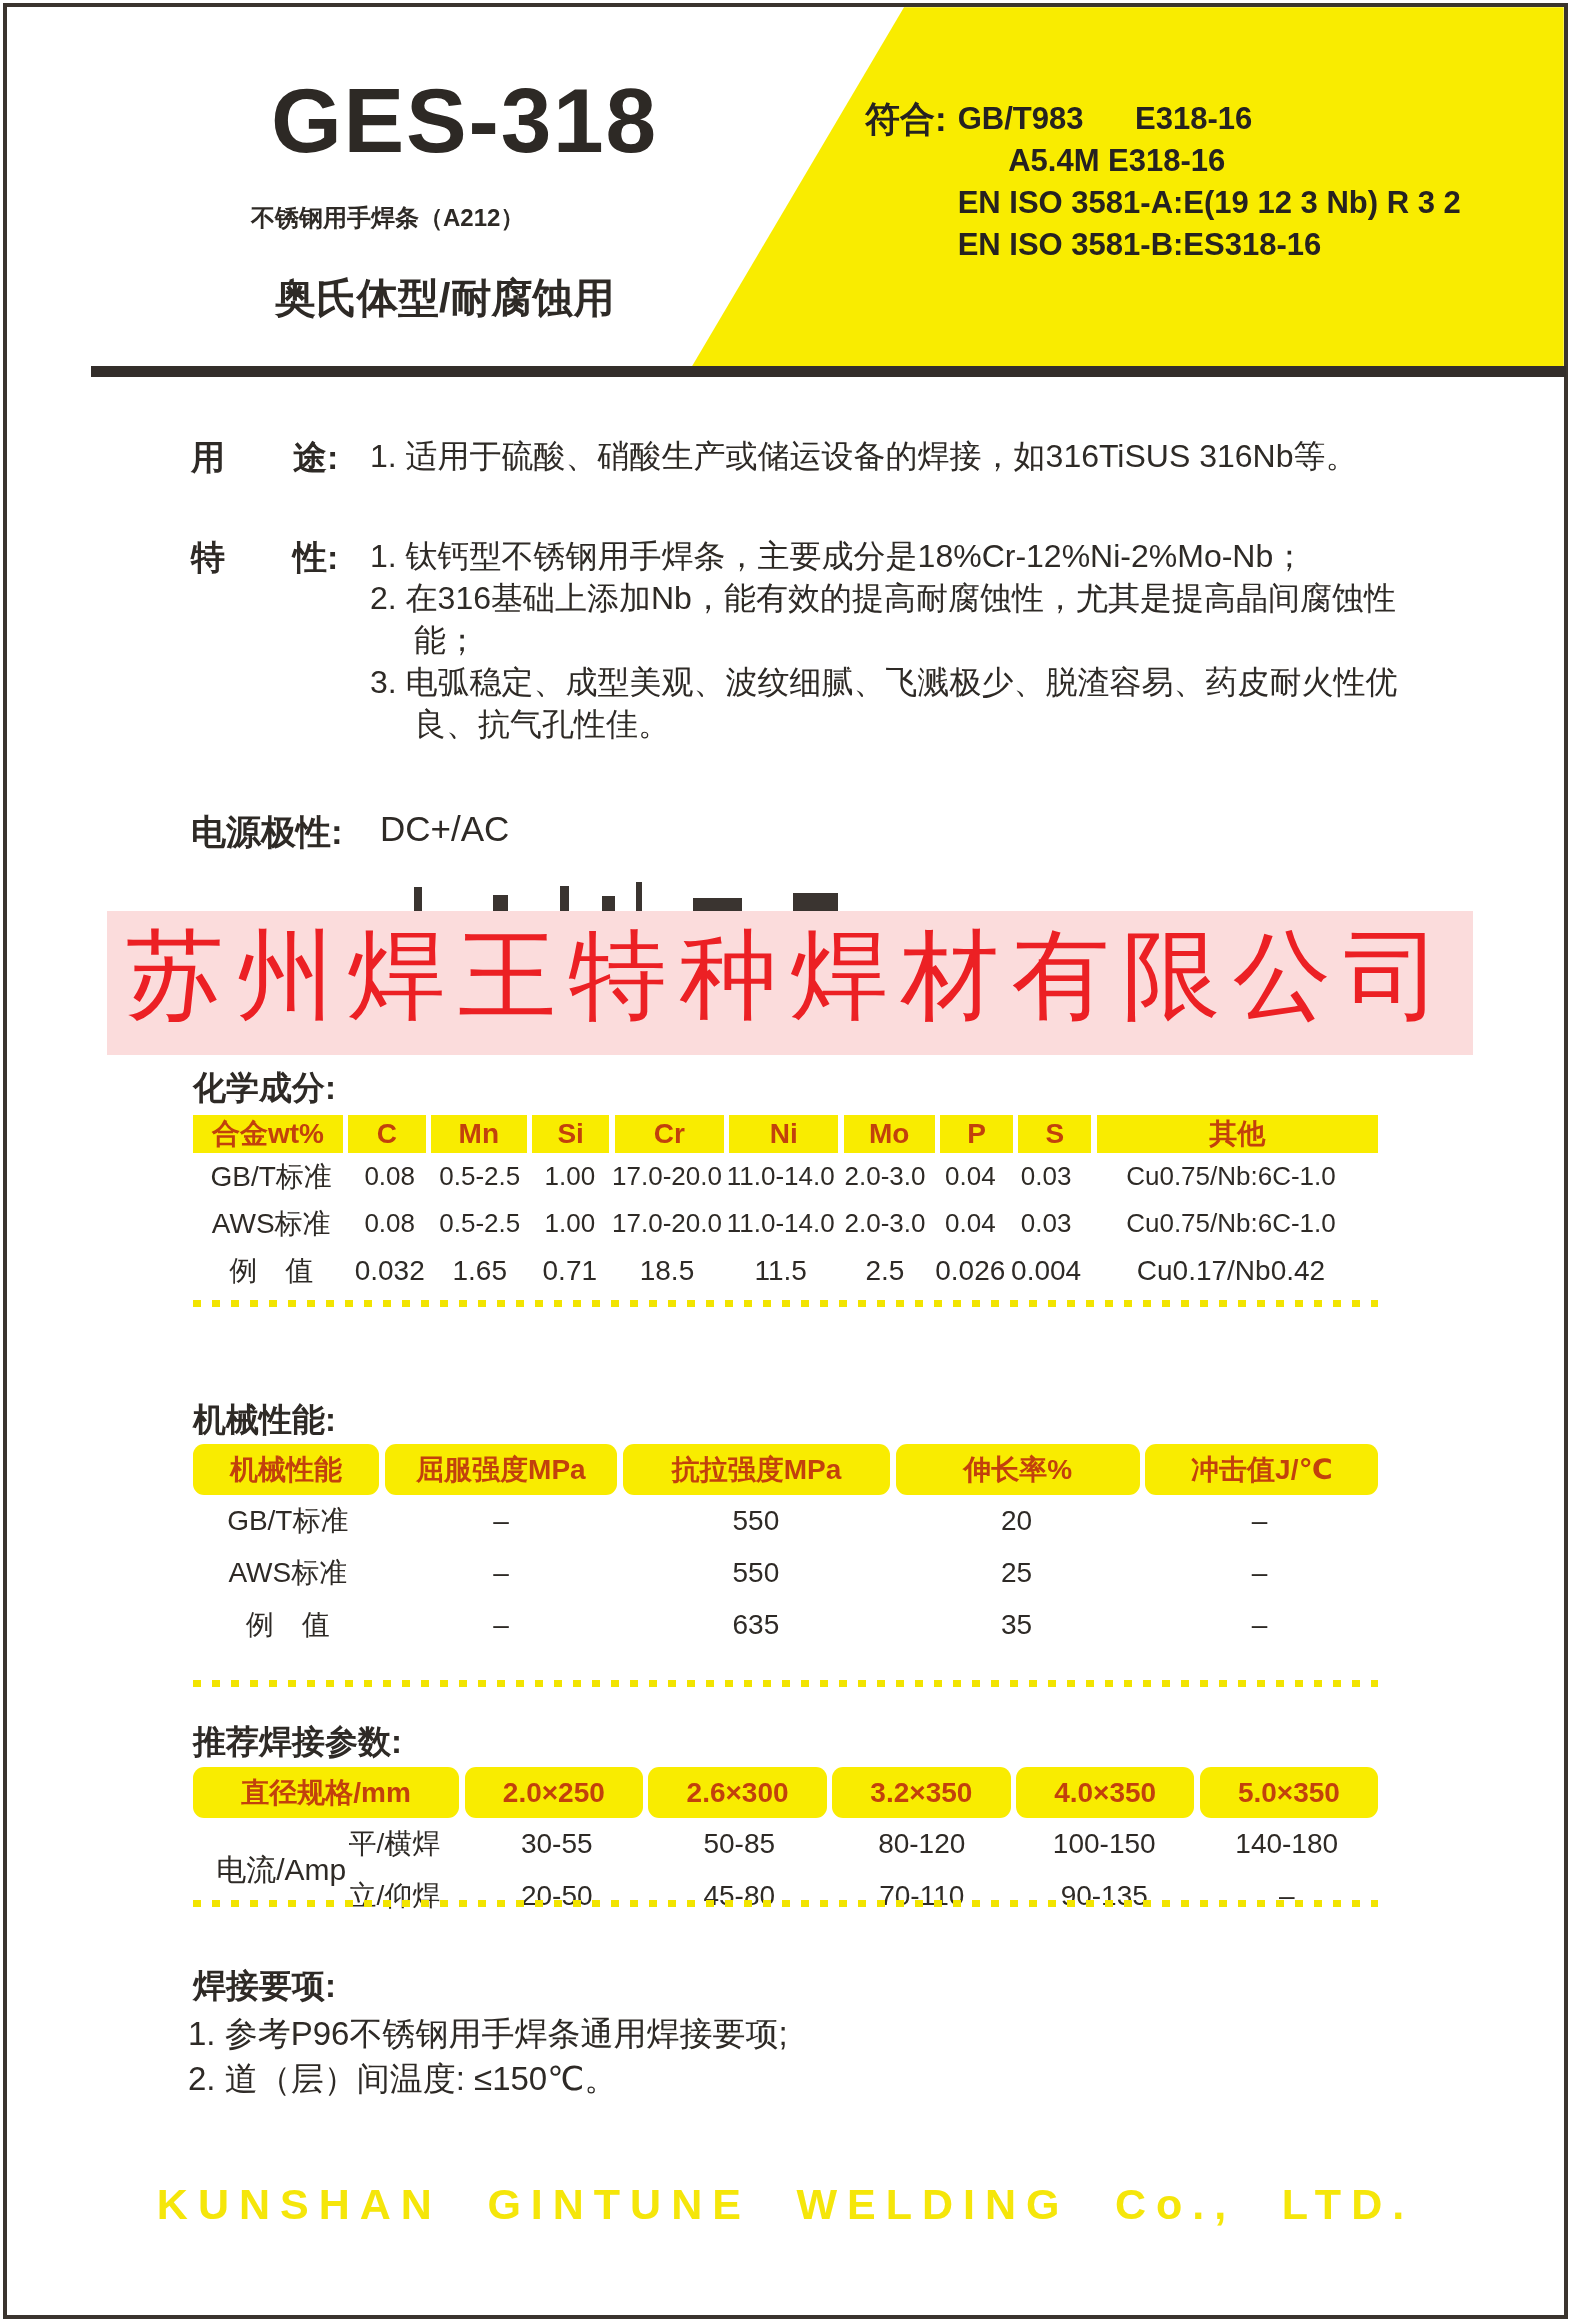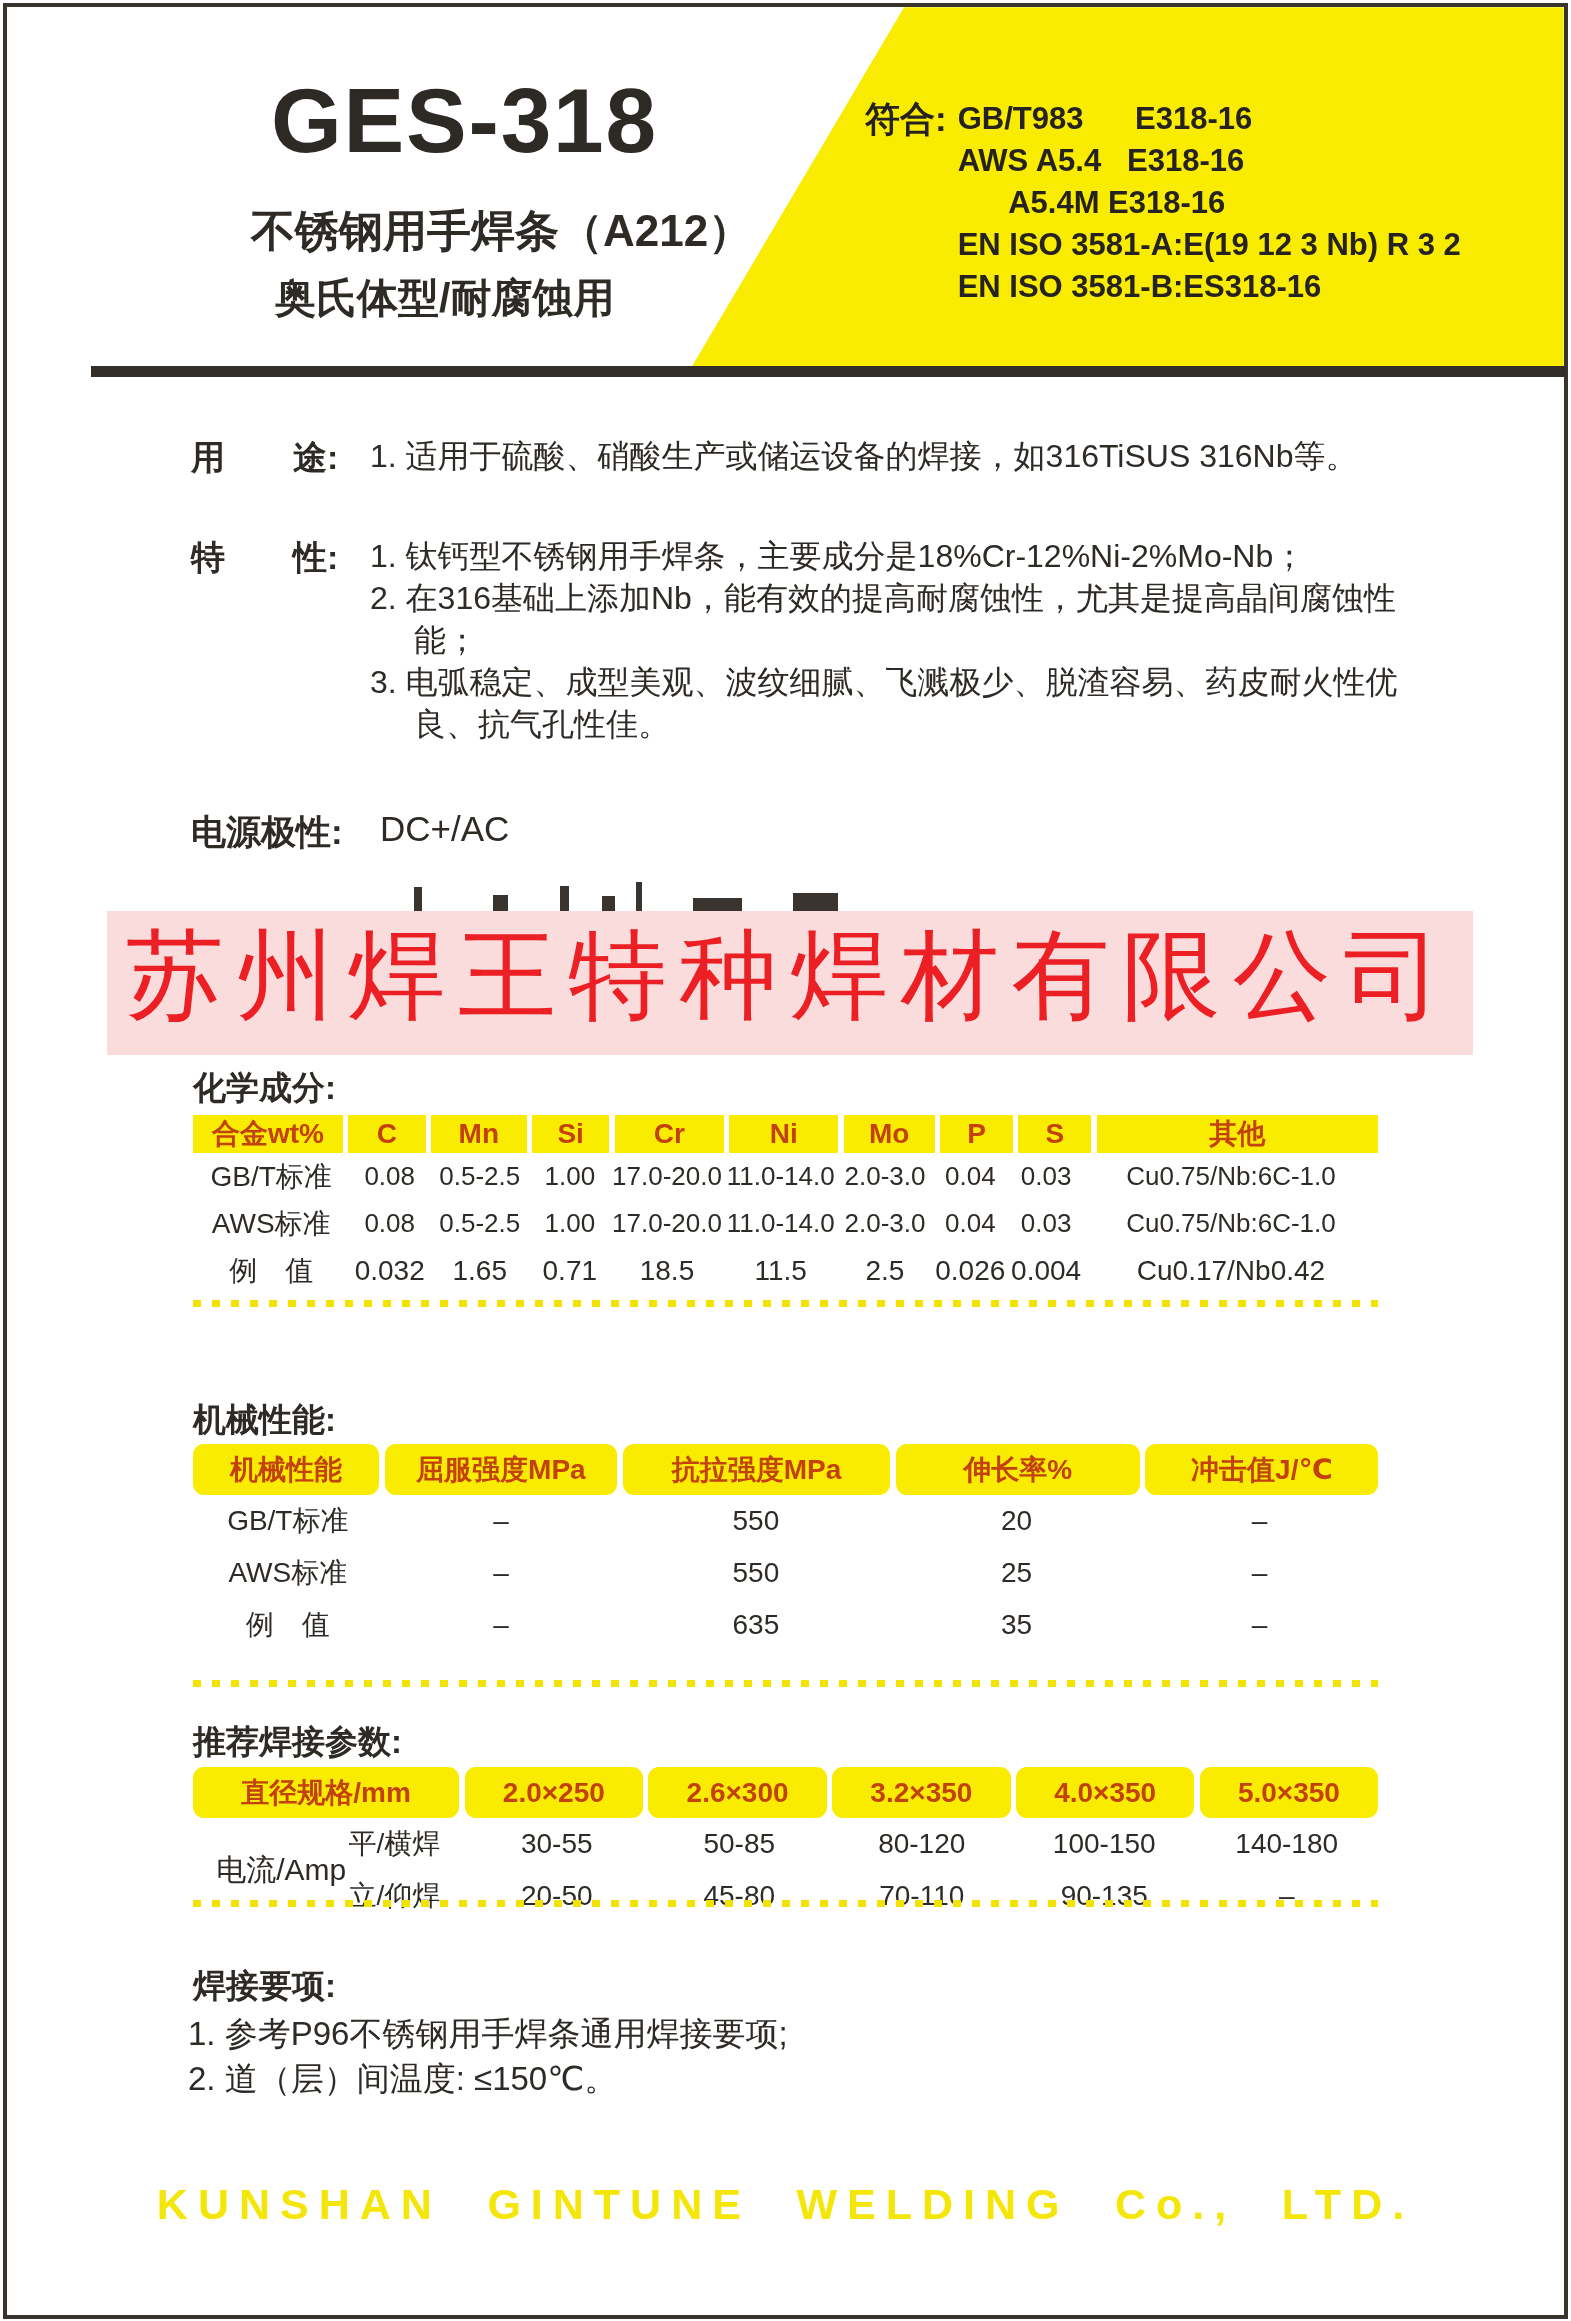--- a/index.html
+++ b/index.html
@@ -2,21 +2,21 @@
 <html style="font-size:14.5px"><head>
 <meta charset="utf-8">
 <style>
   html,body{margin:0;padding:0;background:#e8e8e8;}
   .page{position:relative;width:1571px;height:2322px;background:#ffffff;overflow:hidden;
         font-family:"Liberation Sans","DejaVu Sans",sans-serif;color:#2e2a26;}
   .frame{position:absolute;inset:2.7px;border:4.5px solid #3a342e;pointer-events:none;}
 
   
   .title{position:absolute;left:271px;top:69px;font-size:91px;font-weight:700;letter-spacing:1.8px;color:#2d2925;}
-  .subtitle1{position:absolute;left:251px;top:202px;font-size:44px;font-weight:700;}
+  .subtitle1{position:absolute;left:251px;top:202px;font-size:24px;font-weight:700;}
   .subtitle2{position:absolute;left:275px;top:271px;font-size:41px;font-weight:700;}
 
   .comp-box{position:absolute;left:636px;top:7.3px;right:7.3px;height:359px;background:#f9ec00;
             clip-path:polygon(268px 0,100% 0,100% 100%,56px 100%);}
   .comp-inner{position:absolute;left:229px;top:91px;display:flex;align-items:flex-start;}
   .comp-label{font-size:35px;font-weight:700;margin-right:11px;line-height:42px;color:#262220;}
   .comp-lines{display:flex;flex-direction:column;}
   .comp-line{font-size:31px;font-weight:600;line-height:42px;white-space:pre;color:#262220;}
 
   .divider{position:absolute;left:91px;top:366px;width:1475px;height:11px;background:#332e2a;}
@@ -75,21 +75,20 @@
 
   <div class="title">GES-318</div>
   <div class="subtitle1">不锈钢用手焊条（A212）</div>
   <div class="subtitle2">奥氏体型/耐腐蚀用</div>
 
   <div class="comp-box">
     <div class="comp-inner">
       <span class="comp-label">符合:</span>
       <div class="comp-lines">
         <div class="comp-line">GB/T983      E318-16</div>
-        <div class="comp-line">AWS A5.4   E318-16</div>
         <div class="comp-line">      A5.4M E318-16</div>
         <div class="comp-line">EN ISO 3581-A:E(19 12 3 Nb) R 3 2</div>
         <div class="comp-line">EN ISO 3581-B:ES318-16</div>
       </div>
     </div>
   </div>
 
   <div class="divider"></div>
 
   <div class="sec-label" style="top:435px;">用　　途:</div>

